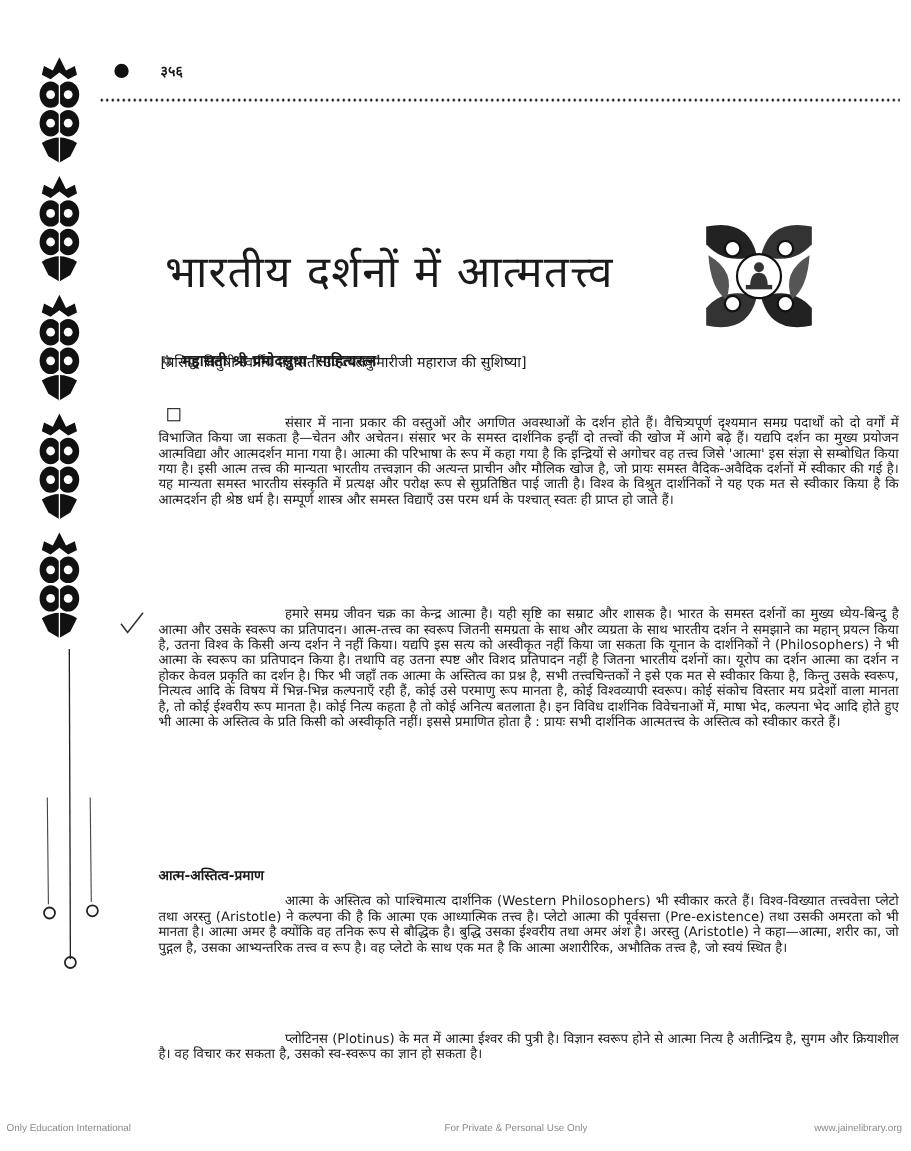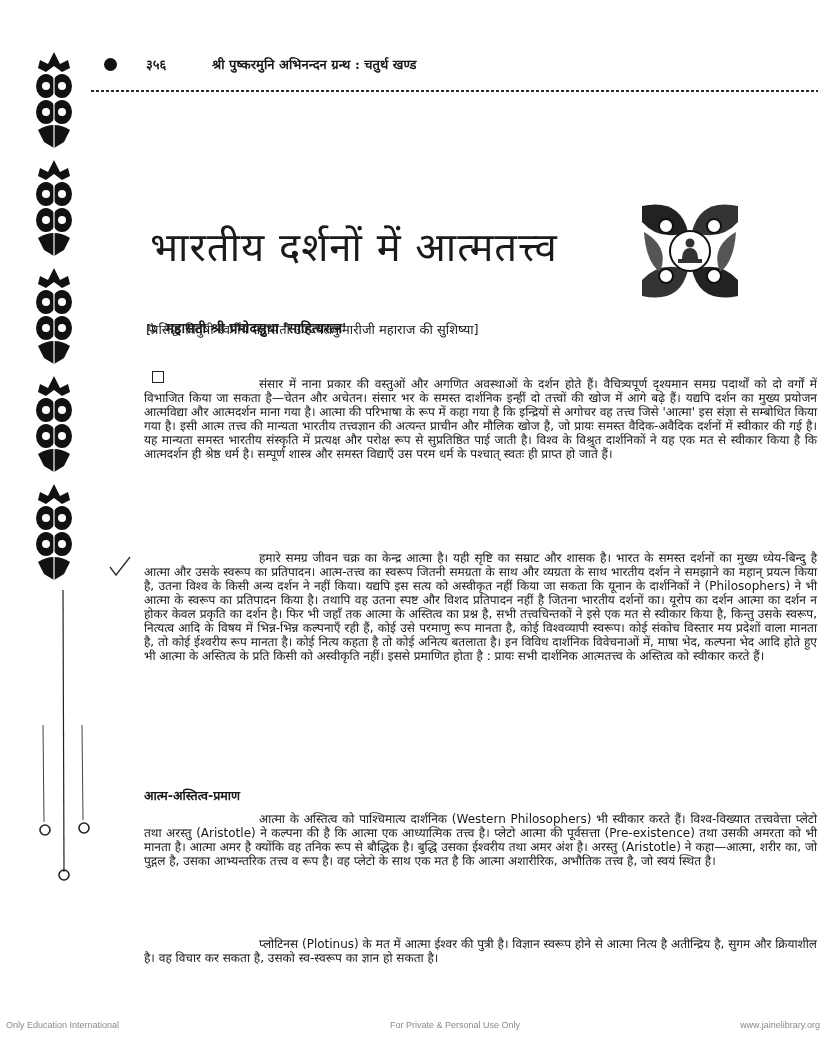--- a/index.html
+++ b/index.html
@@ -20,21 +20,21 @@
   .author-star { display: inline-block; margin-right: 8px; }
   .subtitle { position: absolute; left: 146px; top: 320px; font-size: 13px; font-family: "DejaVu Sans", sans-serif; }
   .checkbox { position: absolute; left: 152px; top: 371px; width: 10px; height: 10px; border: 1.3px solid #222; }
   .para { position: absolute; left: 144px; width: 673px; font-size: 12px; line-height: 14px;
           text-align: justify; font-family: "DejaVu Sans", sans-serif; }
   .para p { margin: 0; text-indent: 115px; }
   .section-heading { position: absolute; left: 144px; top: 787px; font-size: 12.5px; font-weight: bold; font-family: "DejaVu Sans", sans-serif; }
   .checkmark { position: absolute; left: 108px; top: 555px; width: 24px; height: 22px; }
   .footer { position: absolute; top: 1020px; font-size: 9px; color: #8a8a8a; font-family: "Liberation Sans", sans-serif; }
   .footer-left { left: 6px; }
-  .footer-center { left: 348px; padding-left: 42px; }
+  .footer-center { left: 362px; padding-left: 42px; }
   .footer-right { right: 8px; margin-left: 40px; }
 </style>
 </head>
 <body>
 
 <div class="ornament-column">
   <svg width="40" height="540" viewBox="0 0 40 540">
     <defs>
       <g id="orn">
         <path d="M20 2 L26 14 L34 10 L36 18 L28 22 L20 16 L12 22 L4 18 L6 10 L14 14 Z" fill="#111"></path>
@@ -63,21 +63,20 @@
   <line x1="43" y1="135" x2="44" y2="232" stroke="#444" stroke-width="1"></line>
   <line x1="82" y1="135" x2="83" y2="230" stroke="#444" stroke-width="1"></line>
   <circle cx="45" cy="240" r="5" fill="none" stroke="#222" stroke-width="1.6"></circle>
   <circle cx="84" cy="238" r="5" fill="none" stroke="#222" stroke-width="1.6"></circle>
   <circle cx="64" cy="285" r="5" fill="none" stroke="#222" stroke-width="1.6"></circle>
 </svg>
 
 <div class="header">
   <span class="header-dot"></span>
   <span class="page-number">३५६</span>
-  <span class="running-title">श्री पुष्करमुनि अभिनन्दन ग्रन्थ : चतुर्थ खण्ड</span>
 </div>
 <div class="dotted-rule"></div>
 
 <div class="title">भारतीय दर्शनों में आत्मतत्त्व</div>
 
 <svg class="emblem" viewBox="0 0 100 98">
   <rect x="0" y="0" width="100" height="98" fill="#fff"></rect>
   <path d="M0 0 H100 V98 H0 Z" fill="none"></path>
   <path d="M2 4 Q40 -4 48 30 Q20 40 2 20 Z" fill="#222"></path>
   <path d="M98 4 Q60 -4 52 30 Q80 40 98 20 Z" fill="#333"></path>

